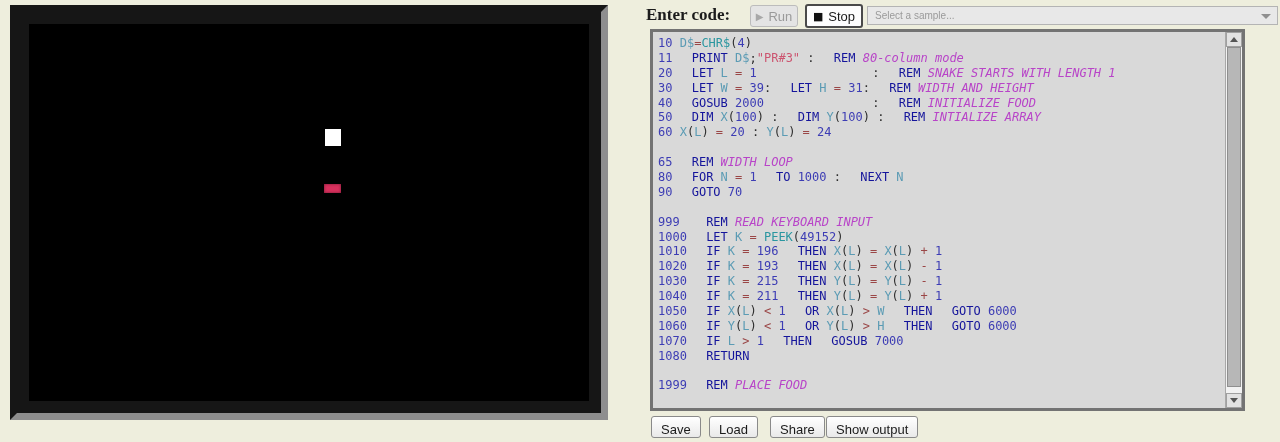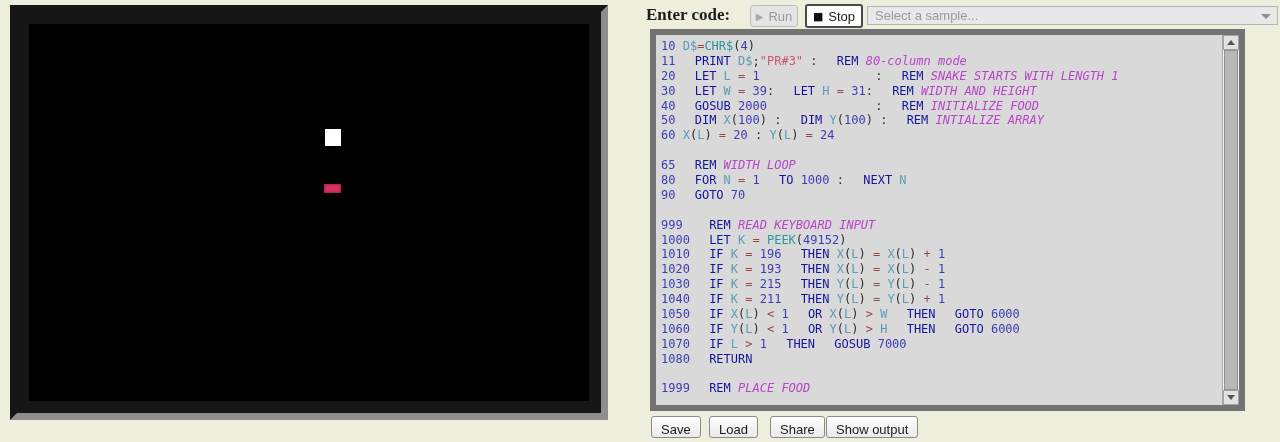--- a/index.html
+++ b/index.html
@@ -37,32 +37,32 @@
     background:#e4e4e4; border-color:#bcbcbc; color:#9a9a9a; cursor:default; }
   .btn-run .glyph { color:#a8a8a8; font-size:10px; }
   .btn-stop { left:161px; top:4px; width:58px; height:24px;
     background:#fdfdfd; border:2px solid #4a4a4a; }
   .btn-stop .glyph { color:#111; font-size:11px; }
   .glyph { font-family:"DejaVu Sans", sans-serif; }
 
   .sample-select {
     position:absolute; left:223px; top:6px; width:411px; height:19px;
     background:#e8e8e8; border:1px solid #b4b4b4; color:#9a9a9a;
-    font-size:13px; line-height:17px; padding-left:7px; cursor:pointer;
+    font-size:10px; line-height:17px; padding-left:7px; cursor:pointer;
   }
   .sample-select .chev {
     position:absolute; right:6px; top:7px; width:0; height:0;
     border-left:5px solid transparent; border-right:5px solid transparent;
     border-top:5px solid #8f8f8f;
   }
 
   
   .editor {
     position:absolute; left:6px; top:29px; width:595px; height:382px;
-    border:6px solid #737373; background:#d9d9d9; overflow:hidden;
+    border:3px solid #737373; background:#d9d9d9; overflow:hidden;
   }
   .code-lines {
     position:absolute; left:0; top:0; right:17px; bottom:0;
     padding:4px 0 0 5px; overflow:hidden;
     font-family:"DejaVu Sans Mono", monospace; font-size:12px; color:#2e2e2e;
   }
   .code-line { height:14.9px; line-height:14.9px; white-space:pre; }
   .tk-kw  { color:var(--c-kw);padding-left:12px; }
   .tk-num { color:var(--c-num); }
   .tk-var { color:var(--c-var); }

